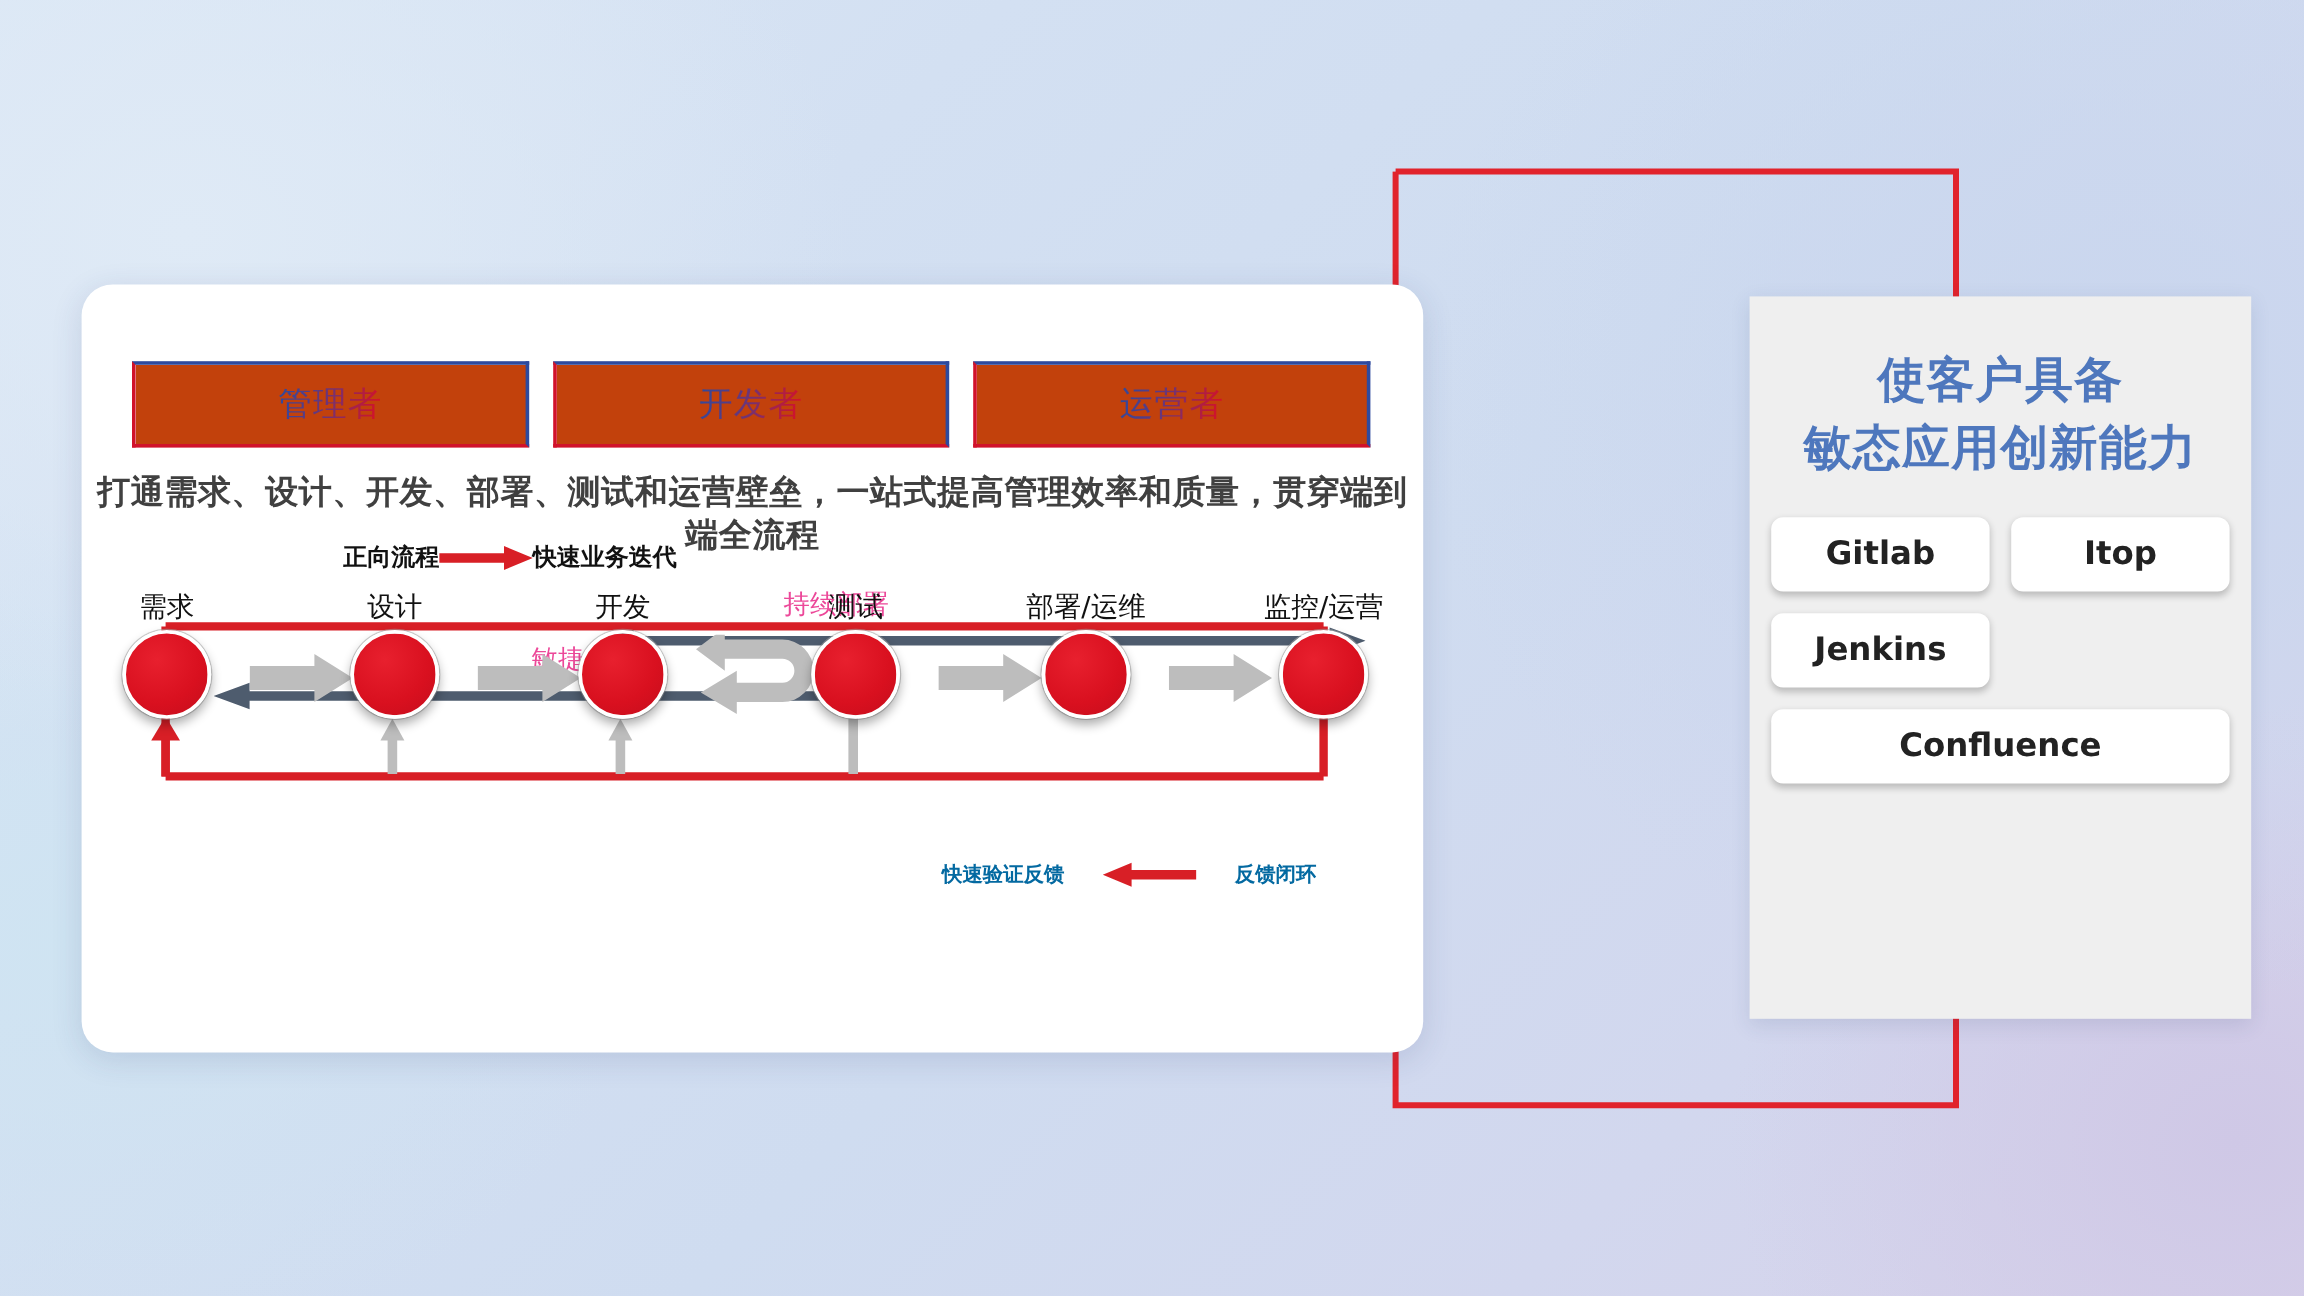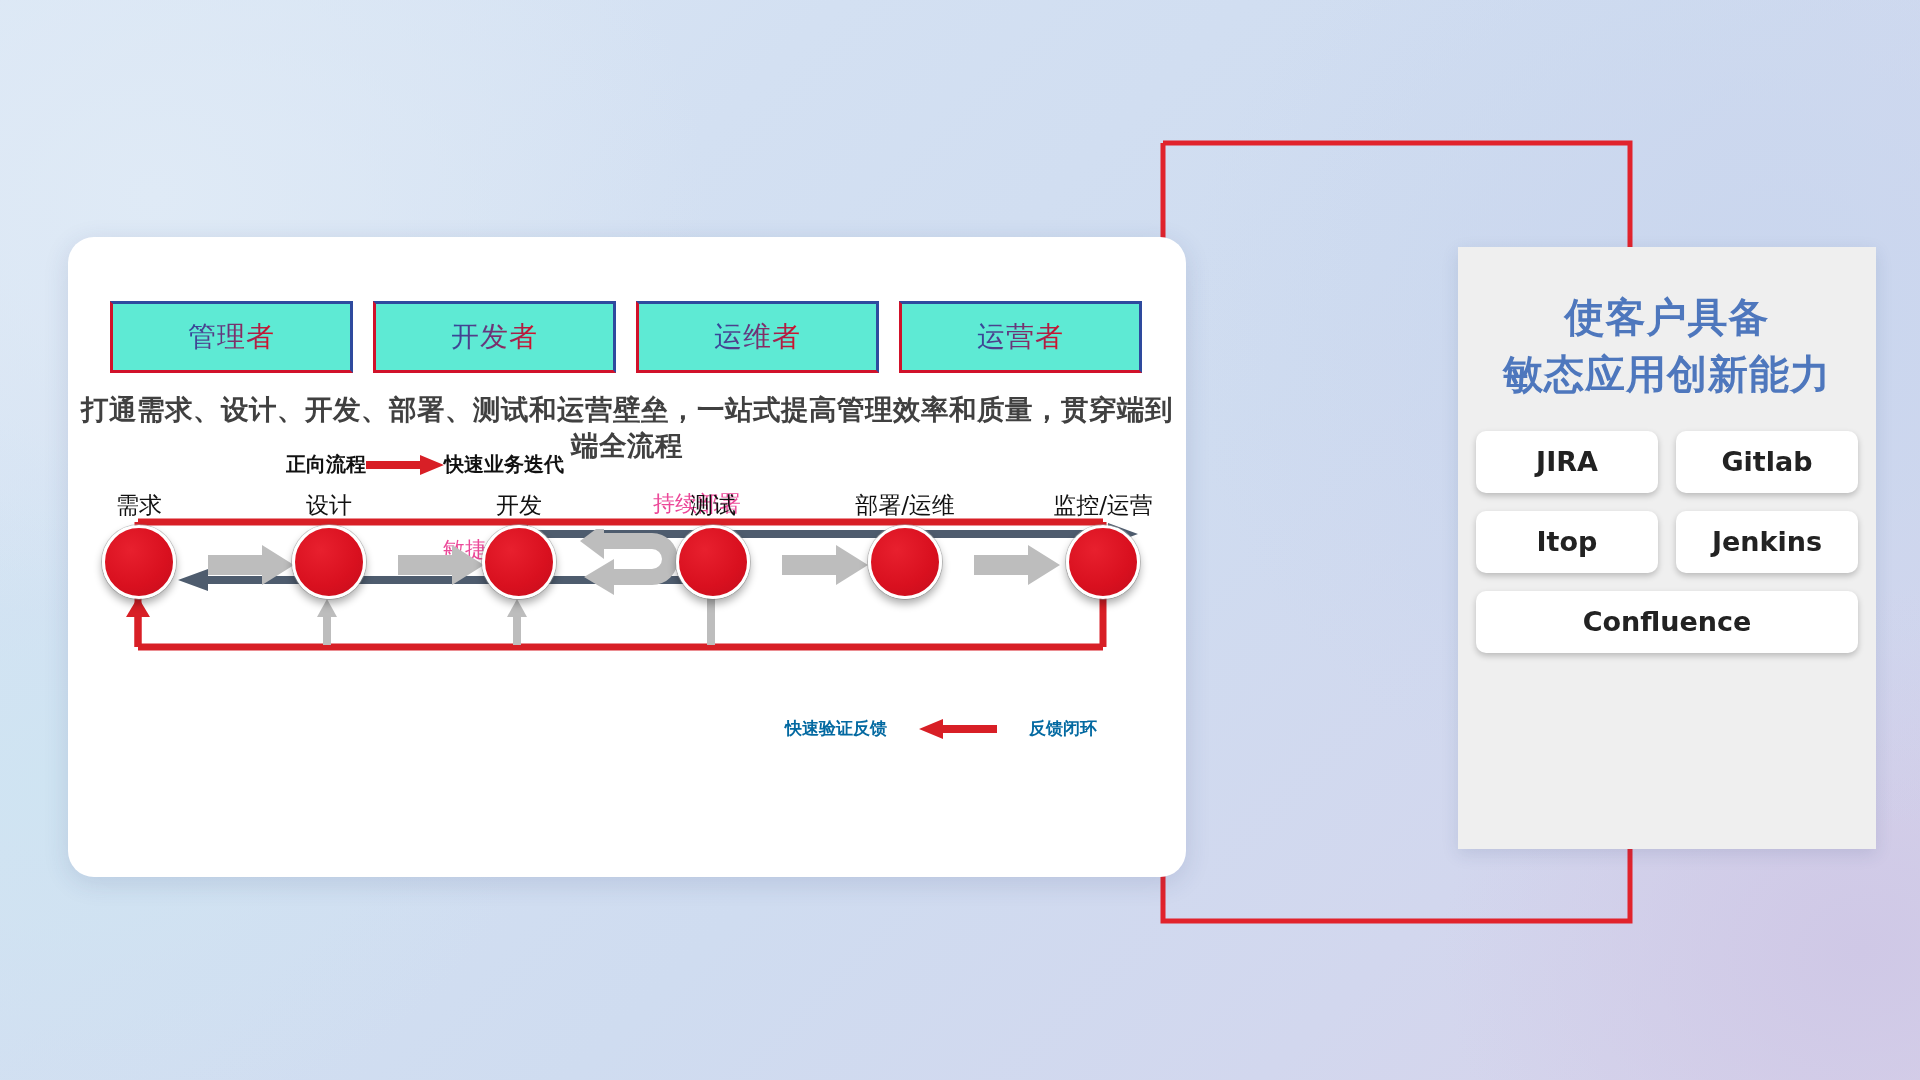--- a/index.html
+++ b/index.html
@@ -21,21 +21,21 @@
   .card{
     position:absolute; left:68px; top:237px; width:1118px; height:640px;
     background:#ffffff; border-radius:26px;
     box-shadow:0 6px 26px rgba(40,60,110,.14);
   }
 
   
   .roles{ position:absolute; left:42px; top:64px; width:1032px; height:72px; display:flex; gap:20px; }
   .role{
     flex:1; display:flex; align-items:center; justify-content:center;
-    background:#5eead4;
+    background:#c2410c;
     border-top:3px solid #2e4a9e; border-right:3px solid #2e4a9e;
     border-left:3px solid #d1122a; border-bottom:3px solid #d1122a;
     font-size:28px; font-weight:400;
     background-clip:padding-box;
   }
   .role span{
     background:linear-gradient(100deg,#2e4a9e 0%,#6b3579 45%,#d1122a 92%);
     -webkit-background-clip:text; background-clip:text; color:transparent;
     -webkit-text-fill-color:transparent;
     font-family:"DejaVu Sans","Liberation Sans",sans-serif;
@@ -121,23 +121,20 @@
   <div class="card">
 
     <div class="roles">
       <div class="role">
         <span>管理者</span>
       </div>
       <div class="role">
         <span>开发者</span>
       </div>
       <div class="role">
-        <span>运维者</span>
-      </div>
-      <div class="role">
         <span>运营者</span>
       </div>
     </div>
 
     <div class="headline">打通需求、设计、开发、部署、测试和运营壁垒，一站式提高管理效率和质量，贯穿端到端全流程</div>
 
     <div class="fwd-row">
       <span>正向流程</span>
       <svg class="mini-arrow" width="78" height="22" viewBox="0 0 78 22">
         <path d="M0,7 L54,7 L54,1 L78,11 L54,21 L54,15 L0,15 Z" fill="#d81f26"></path>
@@ -243,23 +240,20 @@
 
   </div>
 
   <div class="panel">
     <div class="panel-title">
       <div>使客户具备</div>
       <div>敏态应用创新能力</div>
     </div>
     <div class="tools">
       <div class="tool">
-        <span>JIRA</span>
-      </div>
-      <div class="tool">
         <span>Gitlab</span>
       </div>
       <div class="tool">
         <span>Itop</span>
       </div>
       <div class="tool">
         <span>Jenkins</span>
       </div>
       <div class="tool wide">
         <span>Confluence</span>

